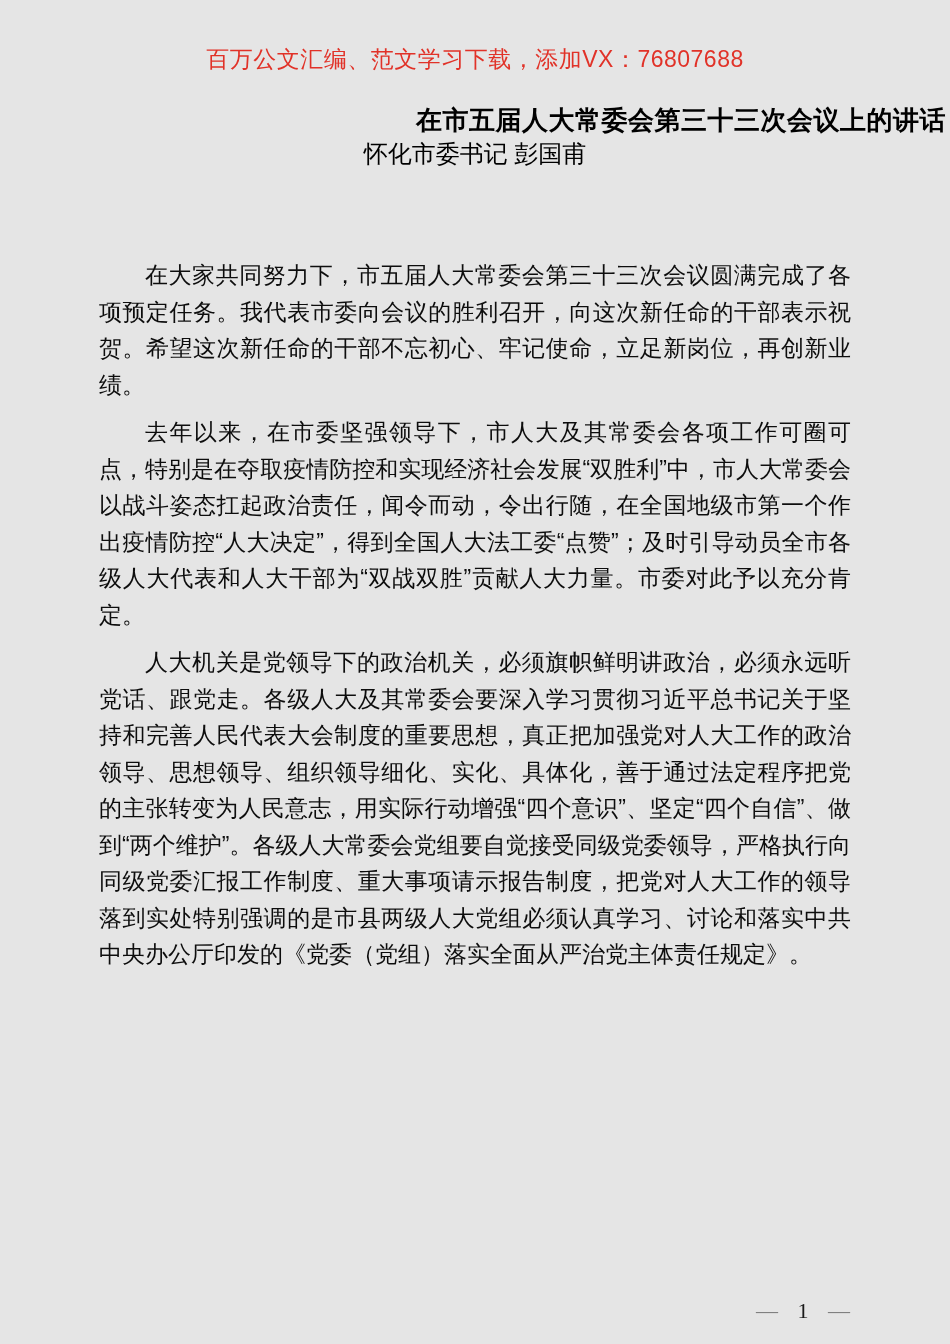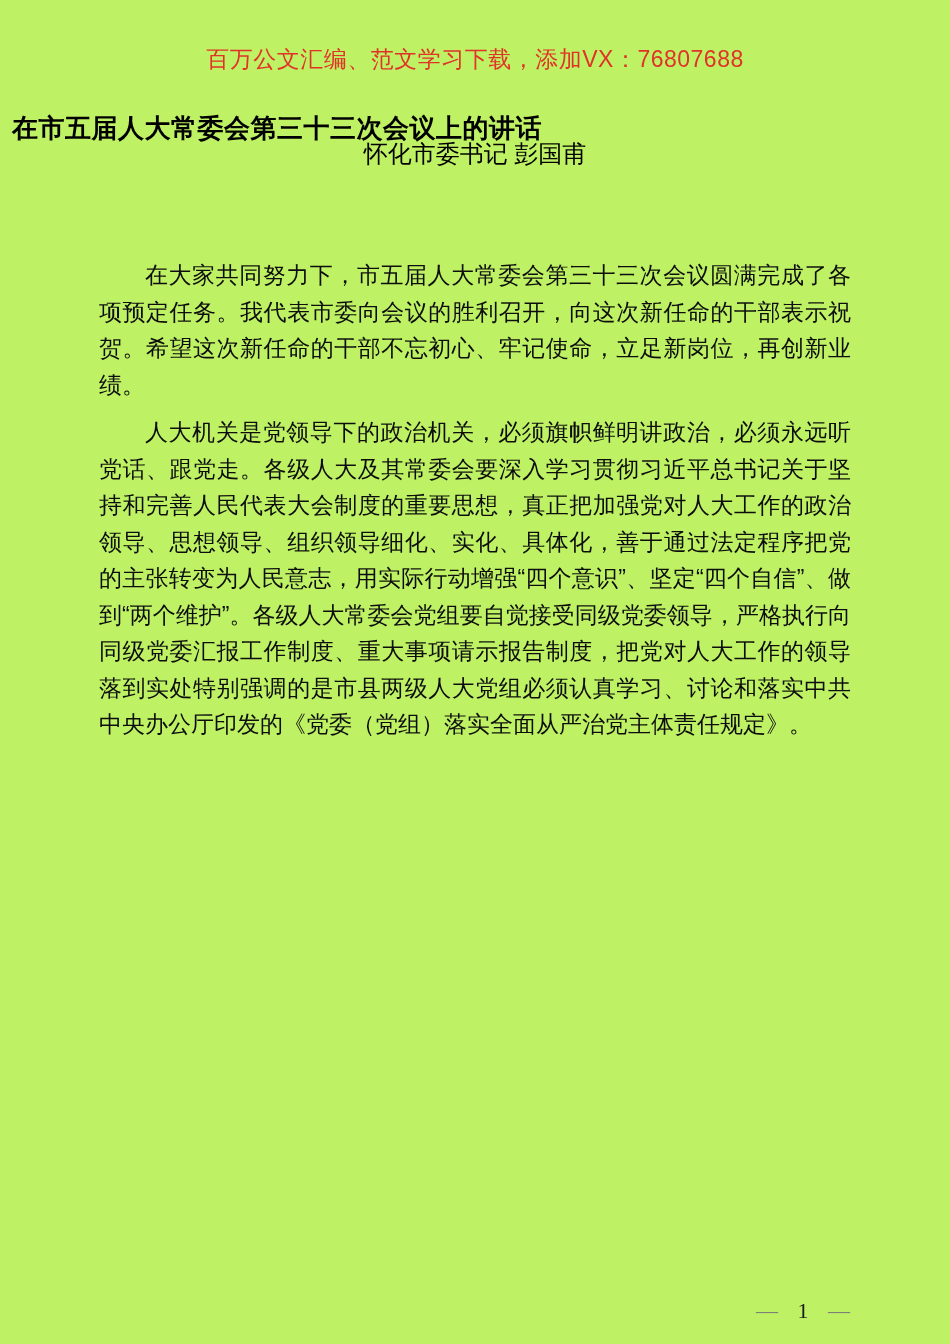--- a/index.html
+++ b/index.html
@@ -4,21 +4,21 @@
 <style>
   html, body {
     margin: 0;
     padding: 0;
     background: #ffffff;
   }
   .page {
     position: relative;
     width: 950px;
     height: 1344px;
-    background: #bef264;
+    background: #e5e5e5;
     overflow: hidden;
     font-family: "Liberation Sans", sans-serif;
     color: #111111;
   }
   .watermark {
     position: absolute;
     top: 44px;
     left: 0;
     right: 0;
     text-align: center;
@@ -26,22 +26,22 @@
     font-weight: 500;
     color: #e13228;
     letter-spacing: 0.5px;
     white-space: nowrap;
   }
   .doc-title {
     position: absolute;
     top: 99px;
     left: 0;
     right: 0;
-    margin: 12px;
-    text-align: left;
+    margin: 4px;
+    text-align: right;
     font-size: 26px;
     font-weight: 600;
     letter-spacing: 0.5px;
     color: #000000;
   }
   .doc-author {
     position: absolute;
     top: 138px;
     left: 0;
     right: 0;
@@ -103,20 +103,21 @@
 
   <div class="watermark">百万公文汇编、范文学习下载，添加VX：76807688</div>
 
   <h1 class="doc-title">在市五届人大常委会第三十三次会议上的讲话</h1>
 
   <div class="doc-author">怀化市委书记 彭国甫</div>
 
 
   <div class="body-text">
     <p class="para">在大家共同努力下，市五届人大常委会第三十三次会议圆满完成了各项预定任务。我代表市委向会议的胜利召开，向这次新任命的干部表示祝贺。希望这次新任命的干部不忘初心、牢记使命，立足新岗位，再创新业绩。</p>
+    <p class="para">去年以来，在市委坚强领导下，市人大及其常委会各项工作可圈可点，特别是在夺取疫情防控和实现经济社会发展“双胜利”中，市人大常委会以战斗姿态扛起政治责任，闻令而动，令出行随，在全国地级市第一个作出疫情防控“人大决定”，得到全国人大法工委“点赞”；及时引导动员全市各级人大代表和人大干部为“双战双胜”贡献人大力量。市委对此予以充分肯定。</p>
     <p class="para">人大机关是党领导下的政治机关，必须旗帜鲜明讲政治，必须永远听党话、跟党走。各级人大及其常委会要深入学习贯彻习近平总书记关于坚持和完善人民代表大会制度的重要思想，真正把加强党对人大工作的政治领导、思想领导、组织领导细化、实化、具体化，善于通过法定程序把党的主张转变为人民意志，用实际行动增强“四个意识”、坚定“四个自信”、做到“两个维护”。各级人大常委会党组要自觉接受同级党委领导，严格执行向同级党委汇报工作制度、重大事项请示报告制度，把党对人大工作的领导落到实处特别强调的是市县两级人大党组必须认真学习、讨论和落实中共中央办公厅印发的《党委（党组）落实全面从严治党主体责任规定》。</p>
   </div>
 
   <div class="page-number">
     <span class="dash">—</span>
     <span class="num">1</span>
     <span class="dash">—</span>
   </div>
 
 </div>

